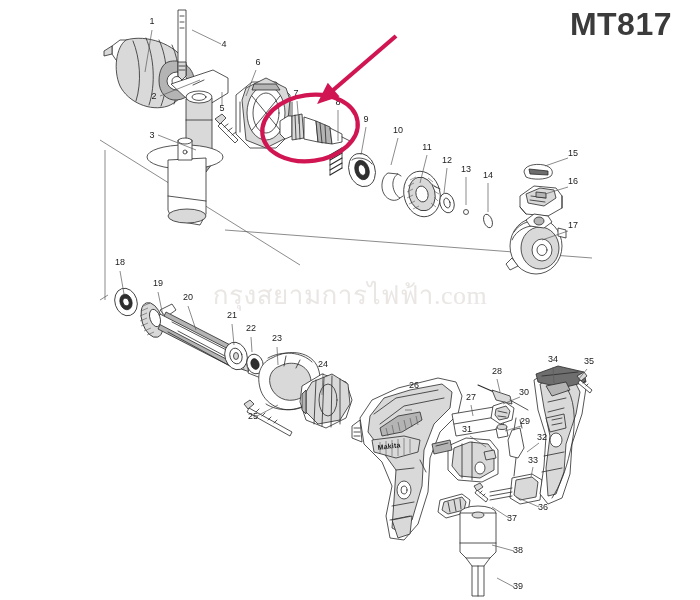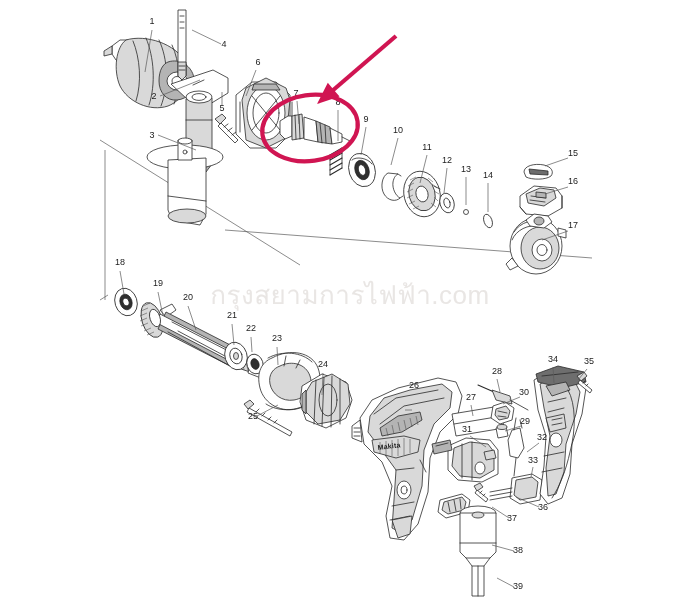--- a/index.html
+++ b/index.html
@@ -15,21 +15,21 @@
     position:absolute; right:28px; top:8px;
     font-size:32px; font-weight:bold; letter-spacing:.5px;
     color:#3b3b3b; line-height:1;
   }
 
   
   #watermark{
     position:absolute; left:50%; top:274px; transform:translateX(-50%);
     font-size:26px; color:#e9e6e4; letter-spacing:.5px; white-space:nowrap;
     user-select:none; pointer-events:none;
-    font-family:Liberation Sans, sans-serif;
+    font-family:Liberation Serif, serif;
   }
 
   
   svg#dwg{position:absolute;left:0;top:0;width:700px;height:600px;}
   .ln{fill:none;stroke:#2a2a2a;stroke-width:.8;stroke-linecap:round;stroke-linejoin:round;}
   .ln2{fill:none;stroke:#2a2a2a;stroke-width:1.1;stroke-linecap:round;stroke-linejoin:round;}
   .lead{fill:none;stroke:#5a5a5a;stroke-width:.7;}
   .fillw{fill:#ffffff;stroke:#2a2a2a;stroke-width:.8;stroke-linejoin:round;}
   .fillg{fill:#d9d9d9;stroke:#2a2a2a;stroke-width:.8;stroke-linejoin:round;}
   .fillm{fill:#b4b4b4;stroke:#2a2a2a;stroke-width:.8;stroke-linejoin:round;}
@@ -39,20 +39,21 @@
   .hatch{fill:none;stroke:#4a4a4a;stroke-width:.55;}
   .anno{fill:none;stroke:#d01552;stroke-width:4.2;}
   .annofill{fill:#d01552;}
   .brand{font-family:"Liberation Sans",sans-serif;font-size:7px;font-weight:bold;fill:#1c1c1c;letter-spacing:.2px;}
 </style>
 </head>
 <body>
 
 <div id="page" style="background: rgb(255, 255, 255);">
 
+  <div id="title">MT817</div>
 
   <div id="watermark">กรุงสยามการไฟฟ้า.com</div>
 
   <svg id="dwg" viewBox="0 0 700 600">
 
     <g>
       <path class="lead" d="M100,140 L300,265"></path>
       <path class="lead" d="M100,300 L108,295"></path>
       <path class="lead" d="M225,230 L592,258"></path>
       <path class="lead" d="M105,150 L105,300"></path>

